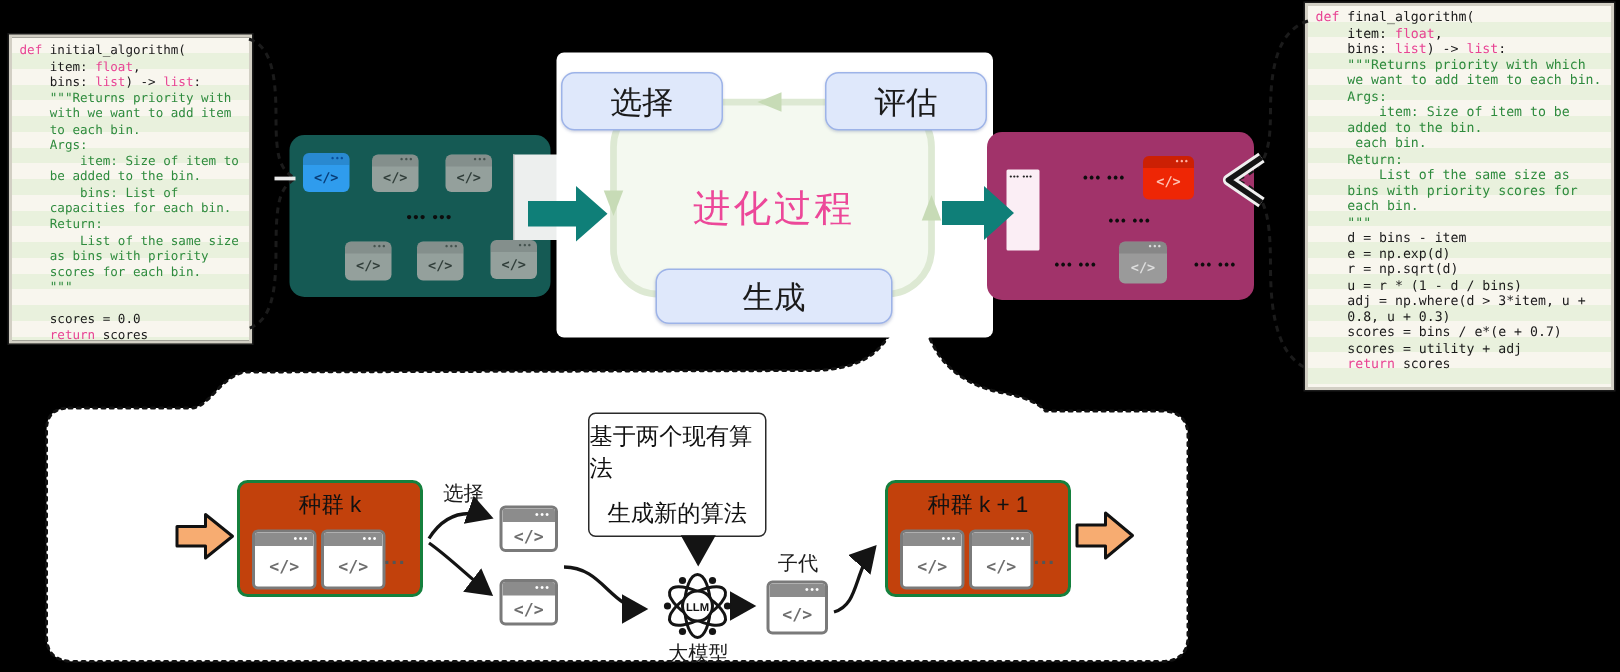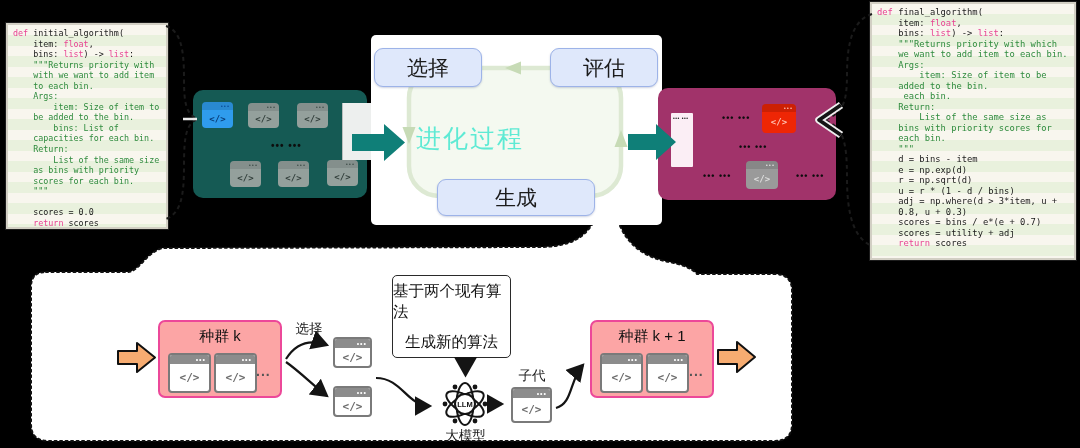--- a/index.html
+++ b/index.html
@@ -47,25 +47,25 @@
   .v-light .ci-glyph{color:#6e6e6e;font-size:11px;}
 
   
   #center-box{left:371px;top:35px;width:291px;height:190px;background:#ffffff;border-radius:5px;z-index:2;}
   .pill{z-index:6;background:#dfe8fb;border:1.5px solid #9db3e8;border-radius:9px;
         display:flex;align-items:center;justify-content:center;font-size:21px;font-weight:500;color:#1b1b1b;
         box-shadow:0 1px 2px rgba(60,80,140,.25);}
   #pill-select{left:374px;top:48px;width:108px;height:39px;}
   #pill-evaluate{left:550px;top:48px;width:108px;height:39px;}
   #pill-generate{left:437px;top:179px;width:158px;height:37px;}
-  #cycle-title{left:416px;top:122px;width:200px;text-align:left;font-size:25px;color:#5eead4;
+  #cycle-title{left:416px;top:122px;width:200px;text-align:center;font-size:25px;color:#ec4899;
                letter-spacing:2px;font-weight:500;z-index:6;}
 
   
-  .pop-box{z-index:2;background:#fca5a5;border:2px solid #ec4899;border-radius:7px;}
+  .pop-box{z-index:2;background:#c2410c;border:2px solid #15803d;border-radius:7px;}
   .pop-label{position:absolute;top:5px;left:0;width:100%;text-align:center;font-size:15px;color:#111;}
   #pop-k{left:158px;top:320px;width:124px;height:78px;}
   #pop-k1{left:590px;top:320px;width:124px;height:78px;}
   .ellipsis{position:absolute;font-size:14px;font-weight:bold;color:#555;letter-spacing:1px;z-index:2;}
   #prompt-box{left:392px;top:275px;width:119px;height:83px;background:#fff;border:1.5px solid #2a2a2a;
               border-radius:5px;z-index:2;display:flex;flex-direction:column;align-items:center;
               justify-content:center;gap:9px;font-size:15.5px;color:#111;}
   .small-label{position:absolute;font-size:13.5px;color:#1c1c1c;z-index:2;text-align:center;}
   #label-select2{left:286px;top:320px;width:46px;}
   #label-offspring{left:511px;top:367px;width:42px;}

